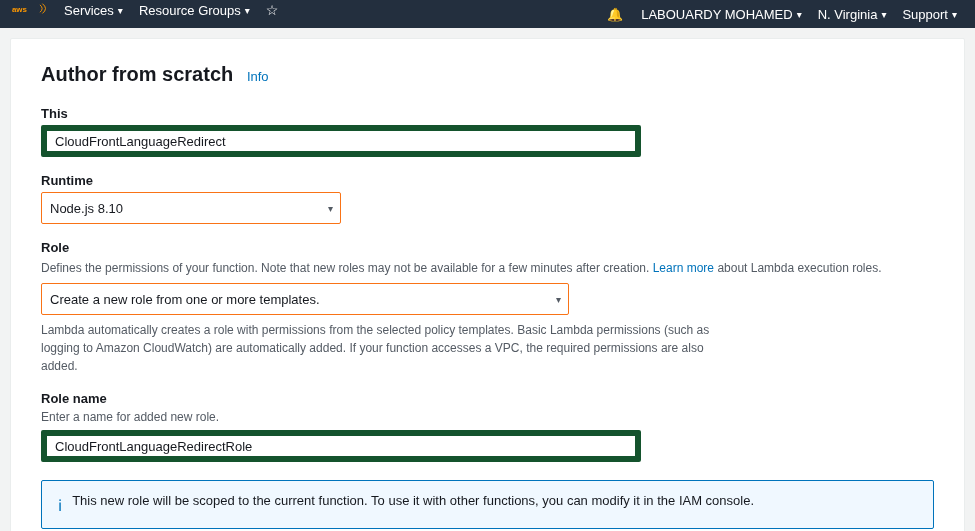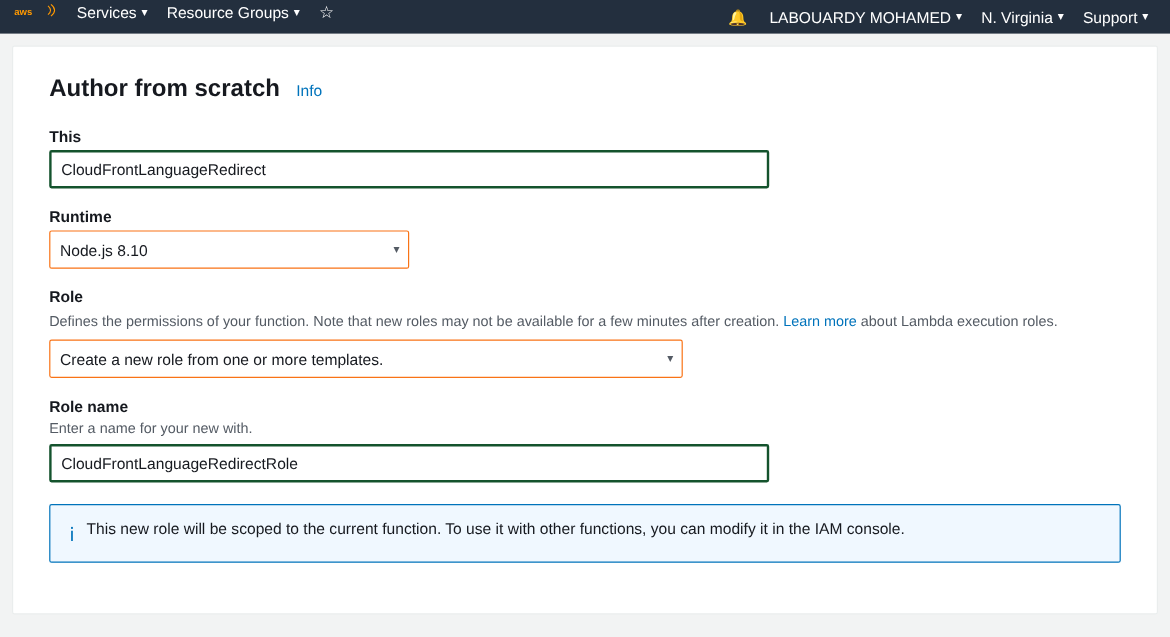--- a/index.html
+++ b/index.html
@@ -100,21 +100,21 @@
     .field-description {
       font-size: 12px;
       color: #545b64;
       margin-bottom: 6px;
       line-height: 1.5;
     }
 
     .text-input {
       width: 300px;
       height: 32px;
-      border: 2px solid #14532d;
+      border: 6px solid #14532d;
       border-radius: 2px;
       padding: 0 8px;
       font-size: 13px;
       color: #16191f;
       outline: none;
     }
 
     .text-input-wide {
       width: 600px;
     }
@@ -270,25 +270,26 @@
         <span>about Lambda execution roles.</span>
       </p>
       <div class="select-wrapper select-wrapper-wide">
         <select>
           <option>Create a new role from one or more templates.</option>
           <option>Choose an existing role</option>
           <option>Create a new role with basic Lambda permissions</option>
         </select>
         <span class="select-arrow">▾</span>
       </div>
+      <p class="role-description">Lambda automatically creates a role with permissions from the selected policy templates. Basic Lambda permissions (such as logging to Amazon CloudWatch) are automatically added. If your function accesses a VPC, the required permissions are also added.</p>
     </div>
 
     <div class="form-field">
       <label class="field-label">Role name</label>
-      <p class="field-sublabel">Enter a name for your new with.</p>
+      <p class="field-sublabel">Enter a name for added new role.</p>
       <input class="text-input text-input-wide" type="text" value="CloudFrontLanguageRedirectRole" style="">
     </div>
 
     <div class="info-banner">
       <span class="info-icon">ℹ</span>
       <span class="info-text">This new role will be scoped to the current function. To use it with other functions, you can modify it in the IAM console.</span>
     </div>
 
   </div>
 </div>

